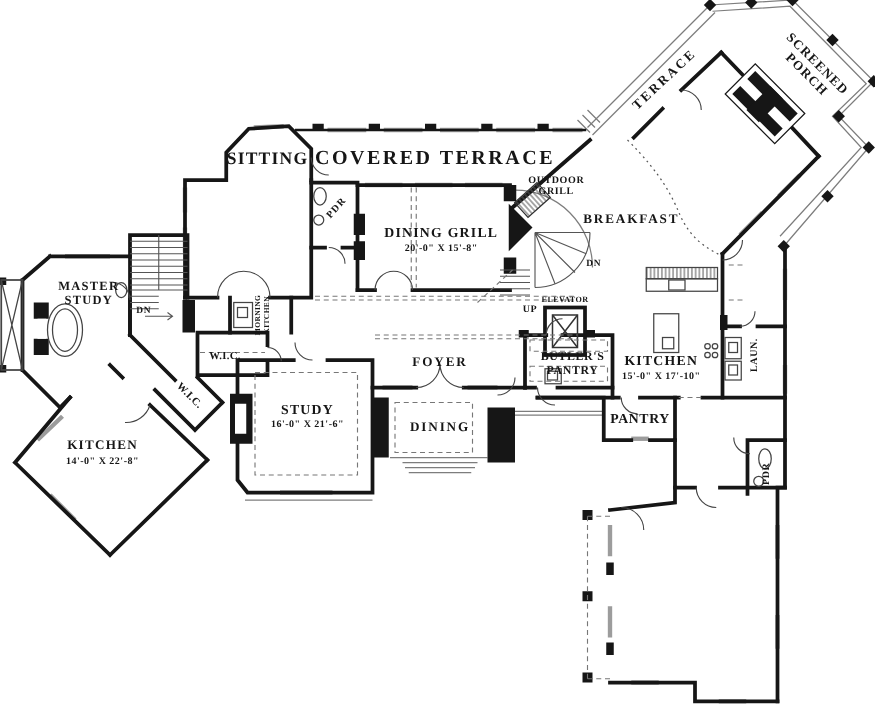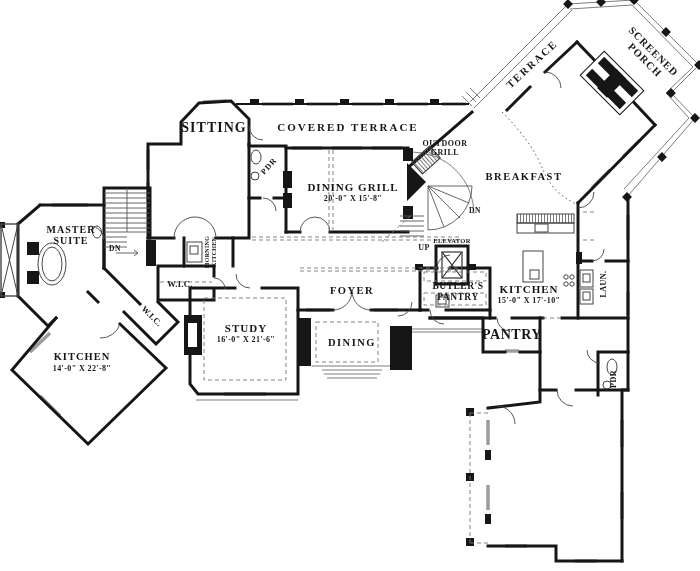--- a/index.html
+++ b/index.html
@@ -257,45 +257,45 @@
     <path d="M543,318 L562,318"></path>
     <path d="M583,212 L597,212 M583,240 L597,240"></path>
   </g>
 
   <g stroke="#555" stroke-width="1" stroke-dasharray="1.5,3" fill="none">
     <path d="M502,112 C530,140 538,158 544,172 C552,190 564,198 576,204"></path>
   </g>
 </svg>
 
   <div class="lbl" style="left:214px;top:128px;font-size:14px">SITTING</div>
-  <div class="lbl" style="left:348px;top:127px;font-size:11px;letter-spacing:2px">COVERED TERRACE</div>
+  <div class="lbl" style="left:348px;top:127px;font-size:16px;letter-spacing:2px">COVERED TERRACE</div>
 
 
   <div class="lbl" style="left:269px;top:166px;font-size:8px;transform:translate(-50%,-50%) rotate(-48deg)">PDR</div>
 
   <div class="lbl" style="left:353px;top:192px">
     <div class="nm">DINING GRILL</div>
     <div class="dm">20'-0" X 15'-8"</div>
   </div>
 
   <div class="lbl" style="left:445px;top:149px">
     <div class="nm wrap" style="width:56px;font-size:8px;letter-spacing:.5px">OUTDOOR GRILL</div>
   </div>
 
   <div class="lbl" style="left:532px;top:64px;font-size:10.5px;letter-spacing:2px;transform:translate(-50%,-50%) rotate(-43deg)">TERRACE</div>
 
   <div class="lbl" style="left:649px;top:56px;transform:translate(-50%,-50%) rotate(45deg)">
     <div class="nm wrap" style="width:66px;font-size:10.5px">SCREENED PORCH</div>
   </div>
 
 
-  <div class="lbl" style="left:524px;top:176px;font-size:10.5px;letter-spacing:1.5px">BREAKFAST</div>
+  <div class="lbl" style="left:505px;top:176px;font-size:10.5px;letter-spacing:1.5px">BREAKFAST</div>
 
   <div class="lbl" style="left:71px;top:235px">
-    <div class="nm wrap" style="width:56px;font-size:10px">MASTER SUITE</div>
+    <div class="nm wrap" style="width:56px;font-size:10px">MASTER STUDY</div>
   </div>
 
   <div class="lbl" style="left:115px;top:248px;font-size:7.5px;letter-spacing:.5px">DN</div>
   <div class="lbl" style="left:475px;top:210px;font-size:7.5px;letter-spacing:.5px">DN</div>
   <div class="lbl" style="left:424px;top:247px;font-size:8px;letter-spacing:.5px">UP</div>
   <div class="lbl" style="left:452px;top:240px;font-size:6.5px;letter-spacing:.3px">ELEVATOR</div>
 
   <div class="lbl" style="left:211px;top:252px;transform:translate(-50%,-50%) rotate(-90deg)">
     <div class="nm wrap" style="width:42px;font-size:6px;letter-spacing:.3px">MORNING KITCHEN</div>
   </div>
@@ -318,18 +318,18 @@
 
   <div class="lbl" style="left:458px;top:292px">
     <div class="nm wrap" style="width:62px;font-size:9.5px;letter-spacing:.5px">BUTLER'S PANTRY</div>
   </div>
 
   <div class="lbl" style="left:529px;top:294px">
     <div class="nm">KITCHEN</div>
     <div class="dm">15'-0" X 17'-10"</div>
   </div>
 
-  <div class="lbl" style="left:512px;top:335px;font-size:14px;letter-spacing:.5px">PANTRY</div>
+  <div class="lbl" style="left:512px;top:335px;font-size:11px;letter-spacing:.5px">PANTRY</div>
   <div class="lbl" style="left:603px;top:284px;font-size:8px;letter-spacing:.5px;transform:translate(-50%,-50%) rotate(-90deg)">LAUN.</div>
   <div class="lbl" style="left:613px;top:379px;font-size:8px;letter-spacing:.5px;transform:translate(-50%,-50%) rotate(-90deg)">PDR</div>
 
 
 </div>
 
 </body></html>

